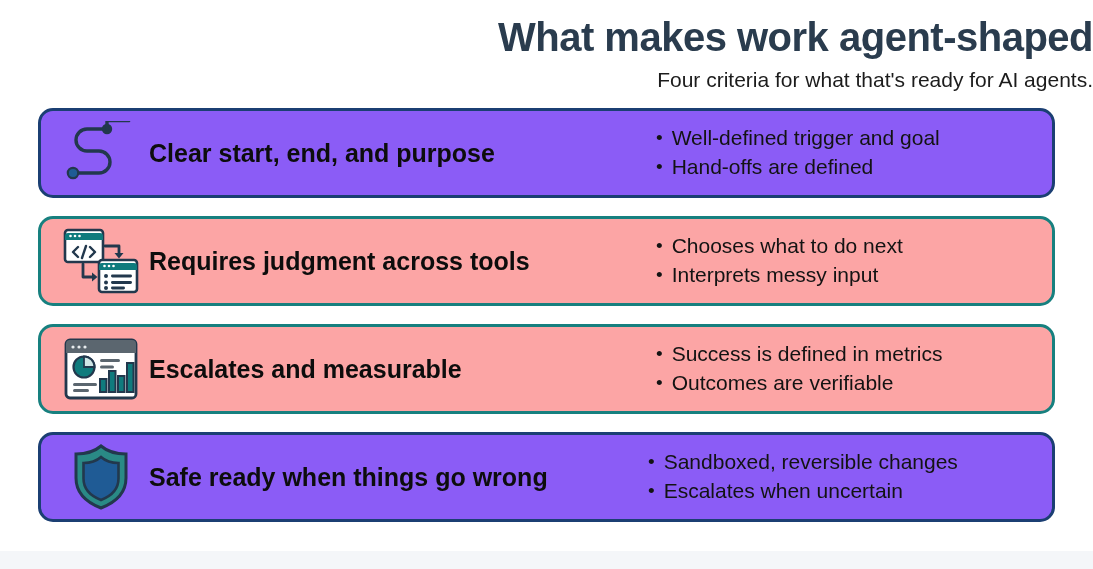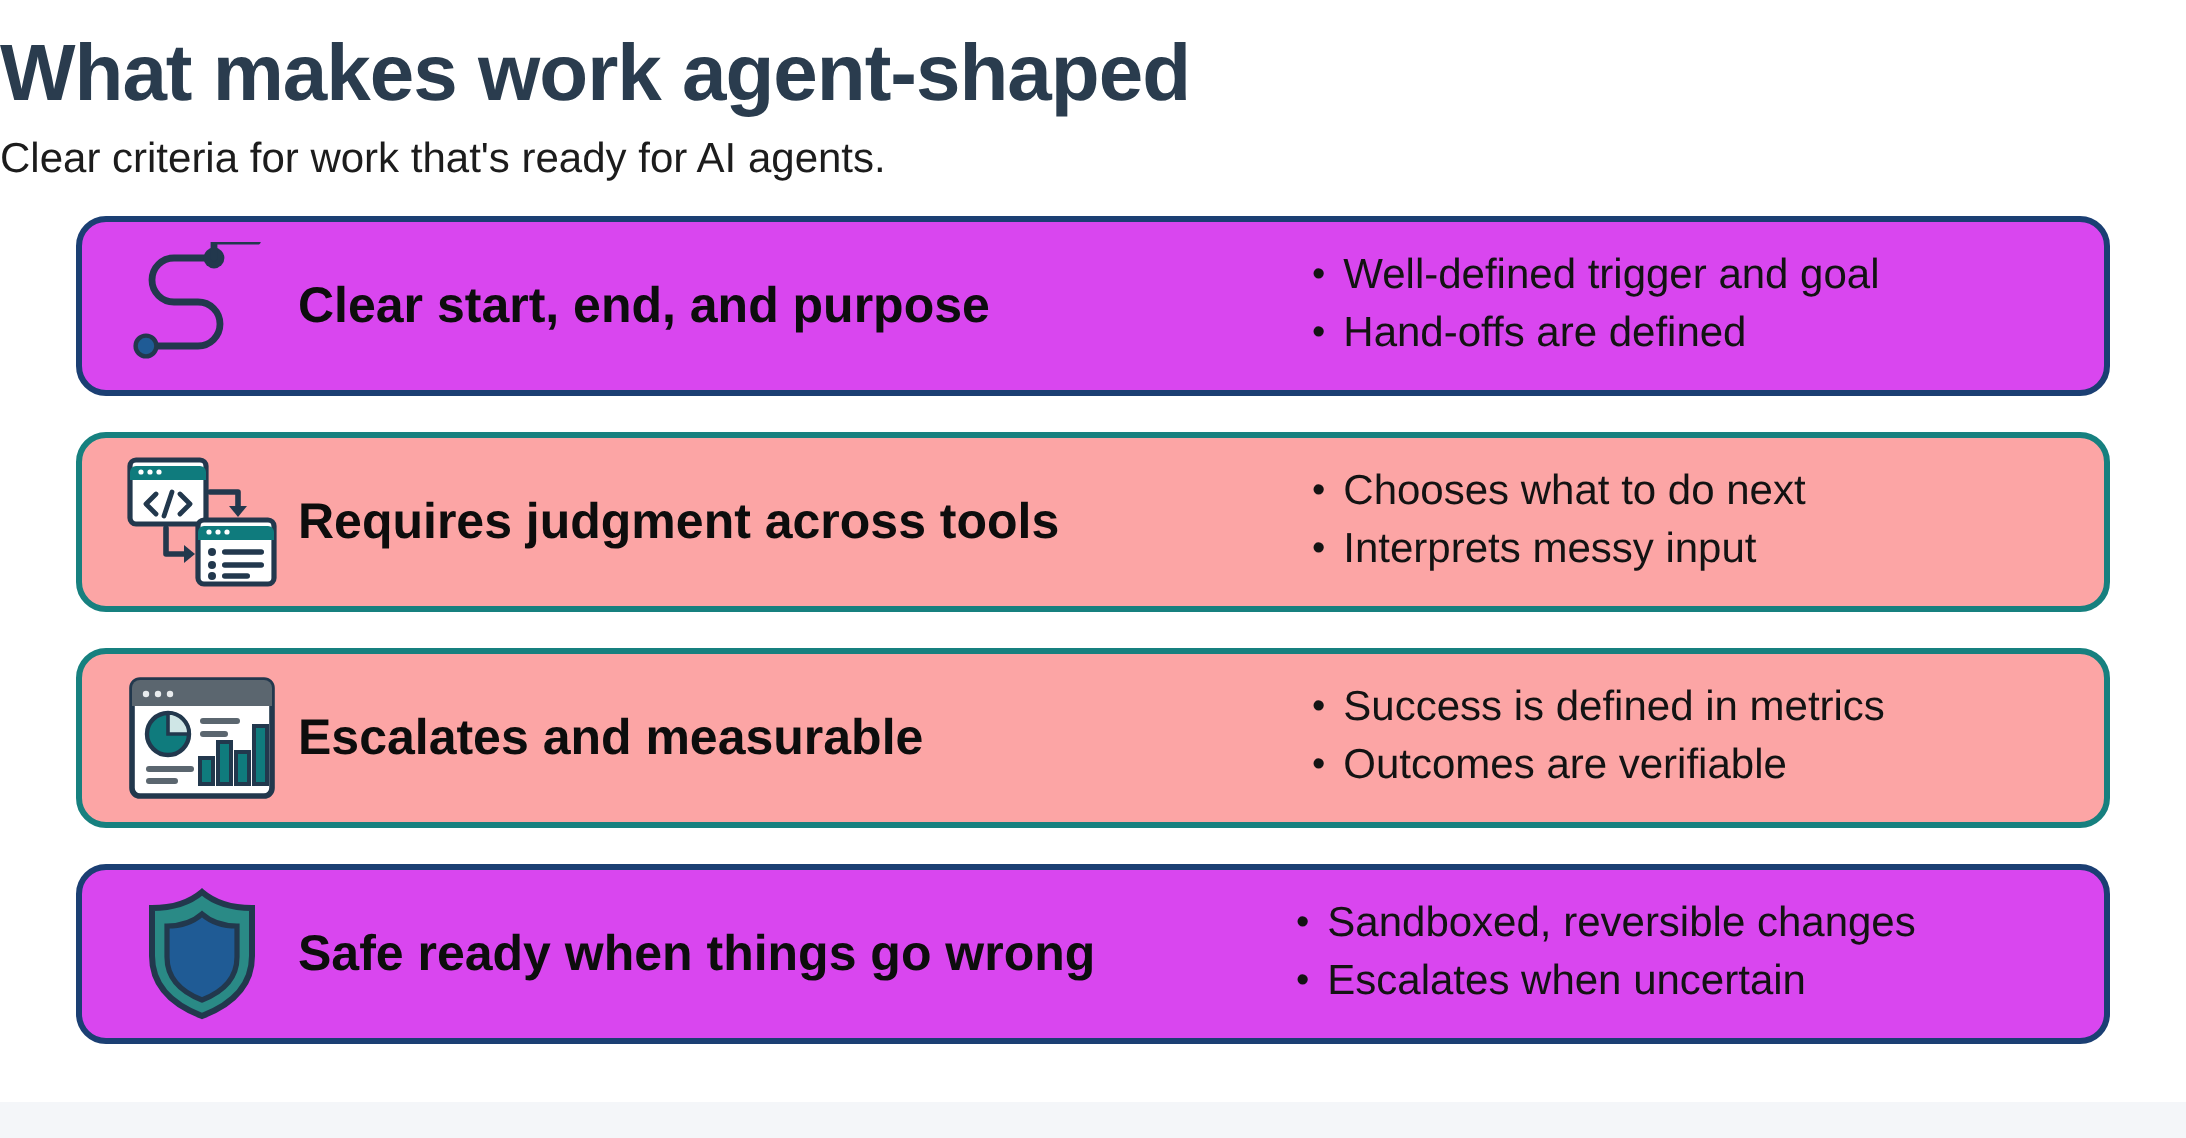--- a/index.html
+++ b/index.html
@@ -11,21 +11,21 @@
   }
 
   body {
     background: #ffffff;
     font-family: "Liberation Sans", sans-serif;
     position: relative;
   }
 
   
   .header {
-    text-align: left;
+    text-align: right;
     padding-top: 16px;
   }
 
   .page-title {
     font-size: 40px;
     font-weight: bold;
     color: #2a3c4e;
     letter-spacing: -0.5px;
     line-height: 1.08;
   }
@@ -43,21 +43,21 @@
     padding: 0 38px;
     display: flex;
     flex-direction: column;
     gap: 18px;
   }
 
   .card {
     height: 90px;
     border-radius: 15px;
     border: 3px solid #1b3f73;
-    background: #d946ef;
+    background: #8b5cf6;
     display: flex;
     align-items: center;
     padding-left: 22px;
     padding-right: 14px;
     position: relative;
   }
 
   .card.accent-teal {
     border-color: #17807f;
     background: #fca5a5;
@@ -123,21 +123,21 @@
     bottom: 0;
     height: 18px;
     background: #f4f6f9;
   }
 </style>
 </head>
 <body>
 
 <div class="header">
   <div class="page-title">What makes work agent-shaped</div>
-  <div class="page-subtitle">Clear criteria for work that's ready for AI agents.</div>
+  <div class="page-subtitle">Four criteria for what that's ready for AI agents.</div>
 </div>
 
 <div class="cards">
 
   <div class="card card-1">
     <div class="card-icon">
       <svg width="72" height="64" viewBox="0 0 72 64">
         <path d="M8 52 H34 a11 11 0 0 0 0 -22 H22 a11 11 0 0 1 0 -22 H42" fill="none" stroke="#22384d" stroke-width="3.4" stroke-linecap="round" stroke-linejoin="round"></path>
         <circle cx="8" cy="52" r="5.2" fill="#1f5b95" stroke="#22384d" stroke-width="2.2"></circle>
         <circle cx="42" cy="8" r="5.2" fill="#22384d"></circle>

